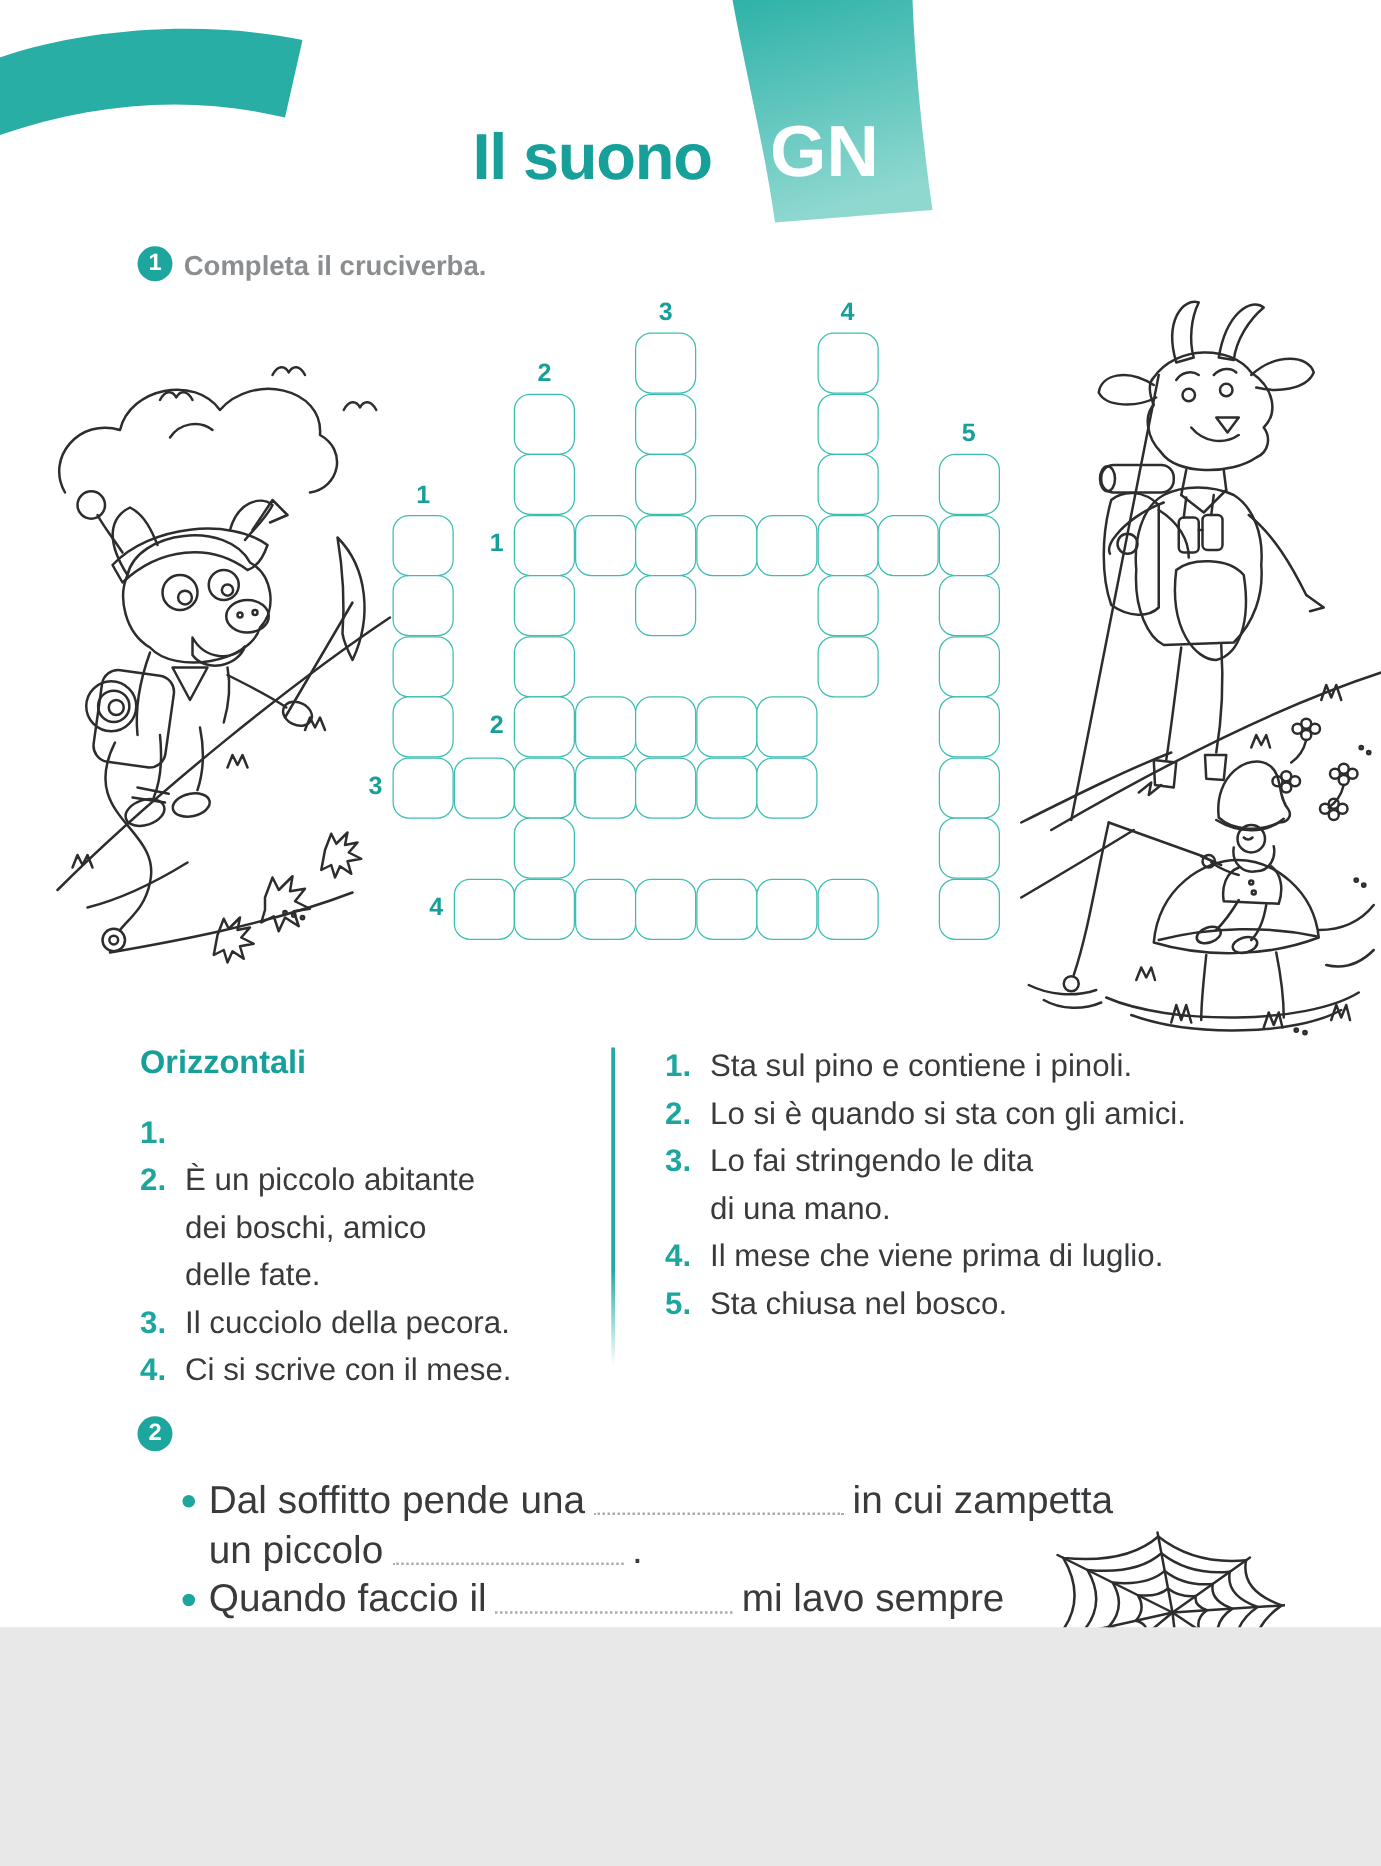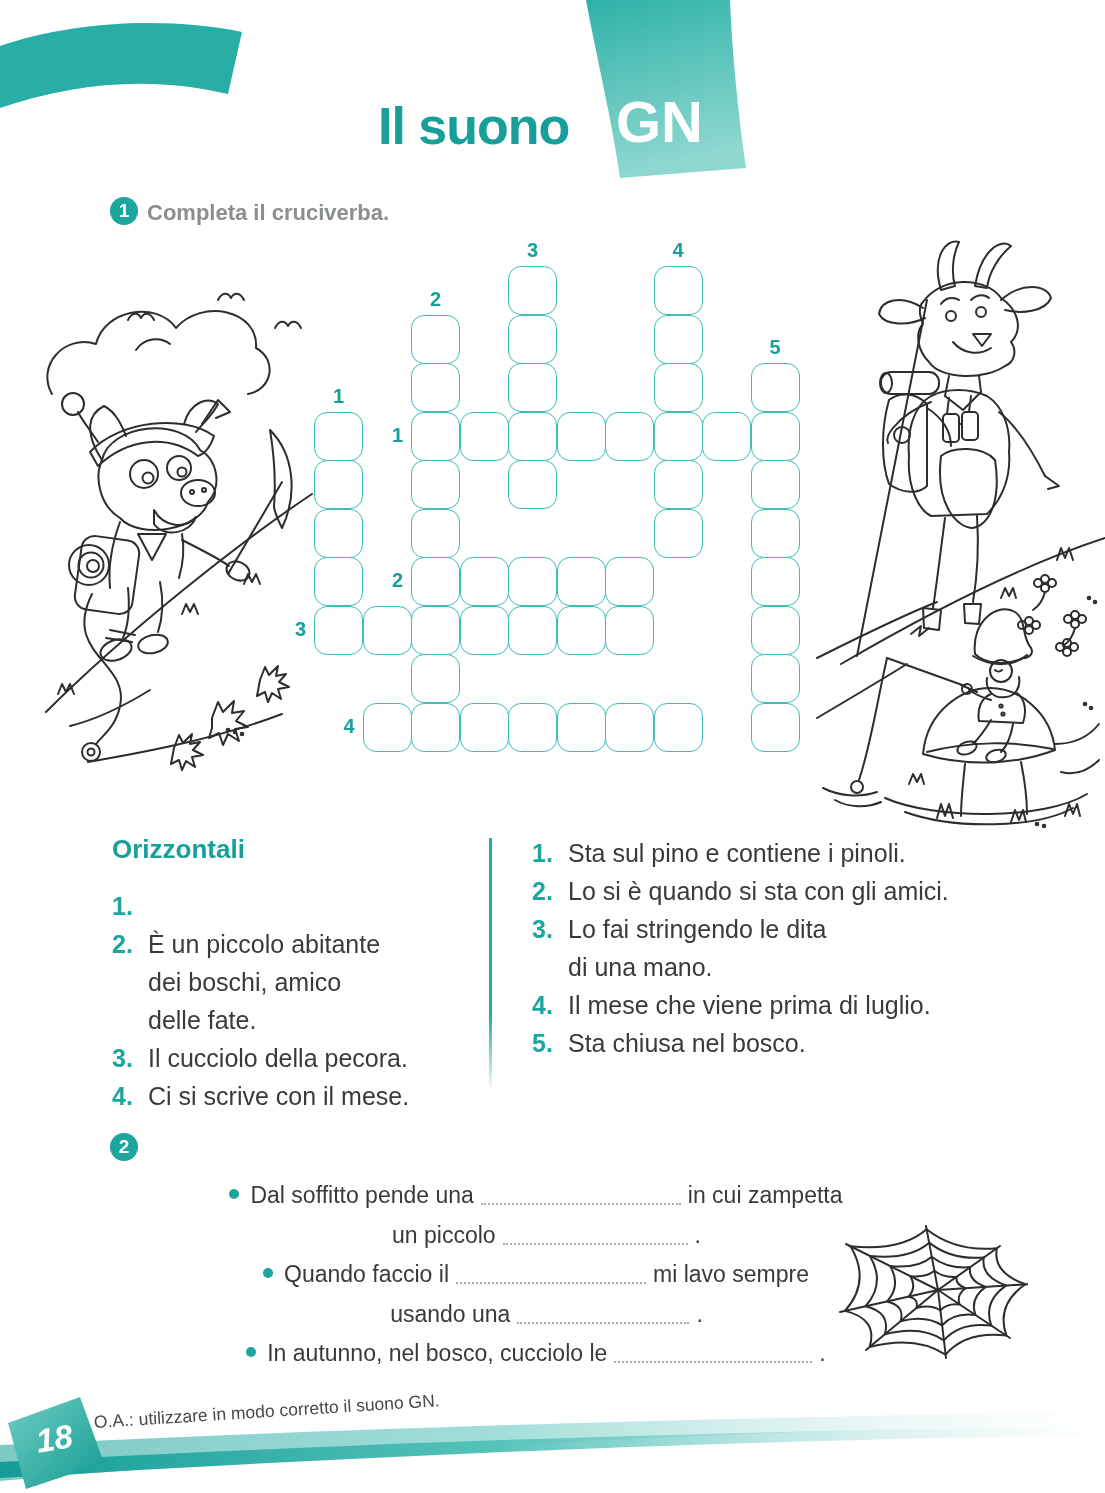--- a/index.html
+++ b/index.html
@@ -1,17 +1,17 @@
 <!DOCTYPE html>
 <html><head>
 <meta charset="utf-8">
 <style>
   html,body{margin:0;padding:0;background:#e8e8e8;}
   .page{
-    position:relative;width:1105px;height:1493px;background:#ffffff;
+    position:relative;width:1105px;height:1302px;background:#ffffff;
     margin:0 auto;overflow:hidden;
     font-family:"Liberation Sans", sans-serif;
     --accent:#1ca69e;          
     --accent-dark:#17a099;     
     --cell-stroke:#3cbeb3;     
     --gray-head:#8b8e90;       
     --ink:#383a3c;             
     --dots:#a9acad;            
   }
   .abs{position:absolute;}
@@ -57,21 +57,21 @@
   .clues-title{font-size:26px;font-weight:bold;color:var(--accent-dark);margin:0 0 22px 0;}
   .clue{display:flex;font-size:25px;color:var(--ink);line-height:38px;}
   .clue-num{width:36px;flex:0 0 36px;color:var(--accent);font-weight:bold;}
   .clue-text{white-space:pre-line;}
   .clue-divider{
     position:absolute;width:3px;
     background:linear-gradient(to bottom,#23aba2 0%,#23aba2 70%,rgba(35,171,162,0) 100%);
   }
   
   .ex2-list{position:absolute;left:146px;top:1182px;width:780px;}
-  .ex2-line{height:39.5px;font-size:23px;color:var(--ink);white-space:nowrap;text-align:center;}
+  .ex2-line{height:39.5px;font-size:31px;color:var(--ink);white-space:nowrap;}
   .ex2-line.cont{padding-left:21px;}
   .bullet-dot{
     display:inline-block;width:10px;height:10px;border-radius:50%;
     background:var(--accent);margin-right:11px;vertical-align:4px;
   }
   .blank{
     display:inline-block;height:21px;border-bottom:2px dotted var(--dots);
     margin:0 7px;vertical-align:-2px;
   }
   

